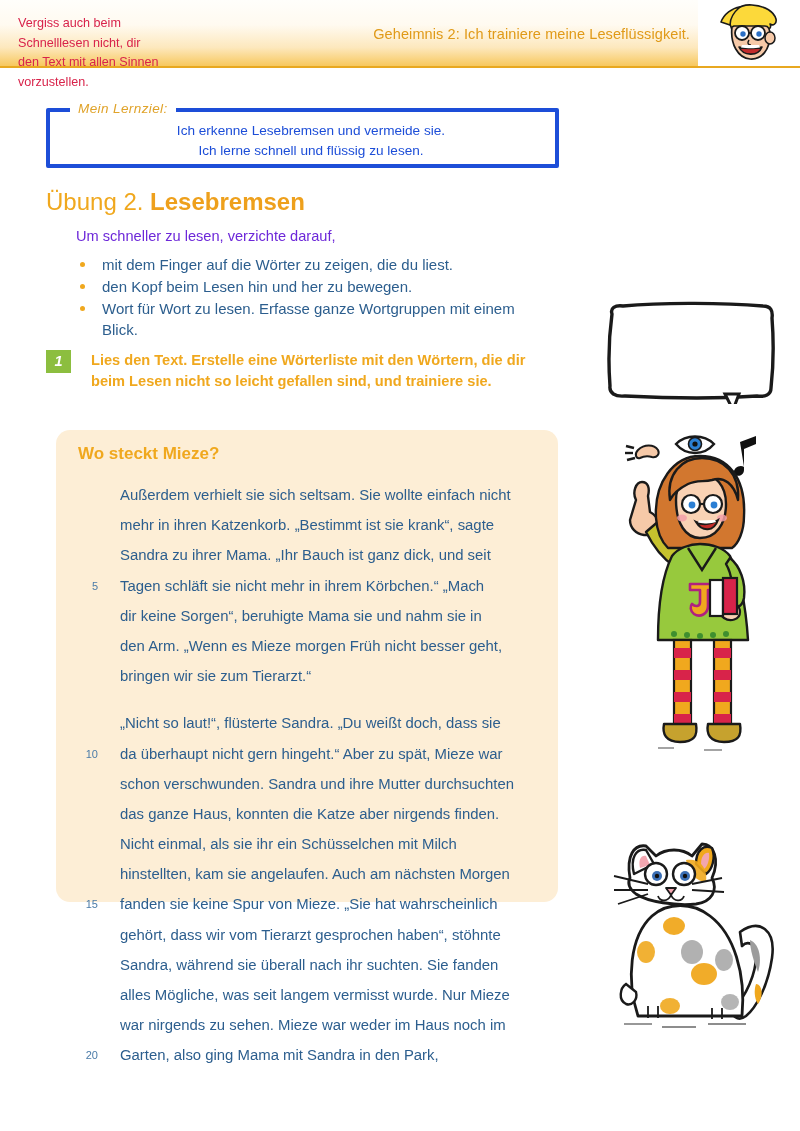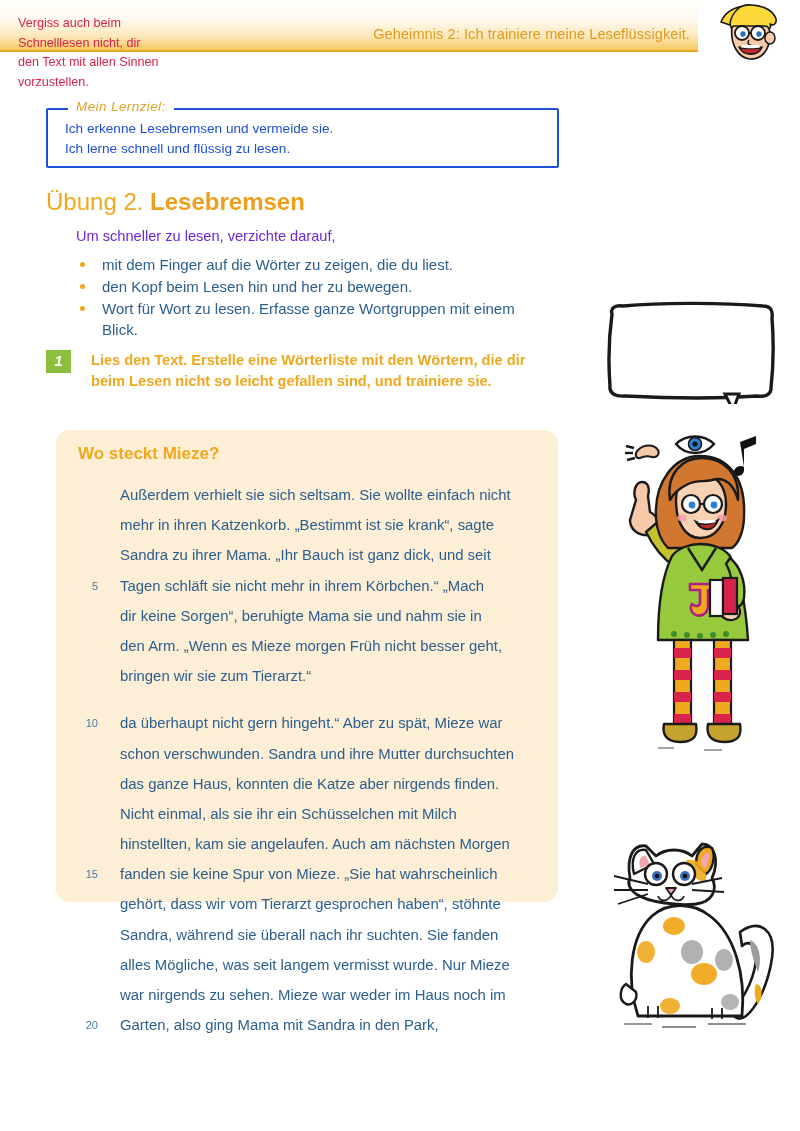--- a/index.html
+++ b/index.html
@@ -12,21 +12,21 @@
     font-family: "Liberation Sans", sans-serif;
     position: relative;
     overflow: hidden;
   }
 
   
   .page-header {
     position: absolute;
     top: 0; left: 0;
     width: 800px;
-    height: 52px;
+    height: 68px;
     background: linear-gradient(180deg, #fffefb 0%, #fffaf0 38%, #fde8bd 72%, #f7c85e 100%);
     border-bottom: 2px solid #e8a820;
     padding-left: 36px;
   }
   .header-title {
     position: absolute;
     right: 110px;
     top: 26px;
     font-size: 14.5px;
     color: #e09a18;
@@ -43,22 +43,23 @@
     position: absolute;
     right: 18px; top: 2px;
     width: 66px; height: 62px;
   }
 
   
   .lernziel-box {
     position: absolute;
     left: 46px; top: 108px;
     width: 513px; height: 60px;
-    border: 2px solid #1d4ed8;
+    border: 4px solid #1d4ed8;
     border-radius: 2px;
+    text-align: center;
   }
   .lernziel-legend {
     position: absolute;
     left: 20px; top: -11px;
     background: #ffffff;
     padding: 0 8px;
     font-size: 13.5px;
     color: #e0a32a;
     font-style: italic;
     letter-spacing: 0.4px;
@@ -274,20 +275,21 @@
       <div class="read-para">
         <div class="read-line"><span class="lineno"></span><span>Außerdem verhielt sie sich seltsam. Sie wollte einfach nicht</span></div>
         <div class="read-line"><span class="lineno"></span><span>mehr in ihren Katzenkorb. „Bestimmt ist sie krank“, sagte</span></div>
         <div class="read-line"><span class="lineno"></span><span>Sandra zu ihrer Mama. „Ihr Bauch ist ganz dick, und seit</span></div>
         <div class="read-line"><span class="lineno">5</span><span>Tagen schläft sie nicht mehr in ihrem Körbchen.“ „Mach</span></div>
         <div class="read-line"><span class="lineno"></span><span>dir keine Sorgen“, beruhigte Mama sie und nahm sie in</span></div>
         <div class="read-line"><span class="lineno"></span><span>den Arm. „Wenn es Mieze morgen Früh nicht besser geht,</span></div>
         <div class="read-line"><span class="lineno"></span><span>bringen wir sie zum Tierarzt.“</span></div>
       </div>
       <div class="read-para">
+        <div class="read-line"><span class="lineno"></span><span>„Nicht so laut!“, flüsterte Sandra. „Du weißt doch, dass sie</span></div>
         <div class="read-line"><span class="lineno">10</span><span>da überhaupt nicht gern hingeht.“ Aber zu spät, Mieze war</span></div>
         <div class="read-line"><span class="lineno"></span><span>schon verschwunden. Sandra und ihre Mutter durchsuchten</span></div>
         <div class="read-line"><span class="lineno"></span><span>das ganze Haus, konnten die Katze aber nirgends finden.</span></div>
         <div class="read-line"><span class="lineno"></span><span>Nicht einmal, als sie ihr ein Schüsselchen mit Milch</span></div>
         <div class="read-line"><span class="lineno"></span><span>hinstellten, kam sie angelaufen. Auch am nächsten Morgen</span></div>
         <div class="read-line"><span class="lineno">15</span><span>fanden sie keine Spur von Mieze. „Sie hat wahrscheinlich</span></div>
         <div class="read-line"><span class="lineno"></span><span>gehört, dass wir vom Tierarzt gesprochen haben“, stöhnte</span></div>
         <div class="read-line"><span class="lineno"></span><span>Sandra, während sie überall nach ihr suchten. Sie fanden</span></div>
         <div class="read-line"><span class="lineno"></span><span>alles Mögliche, was seit langem vermisst wurde. Nur Mieze</span></div>
         <div class="read-line"><span class="lineno"></span><span>war nirgends zu sehen. Mieze war weder im Haus noch im</span></div>

